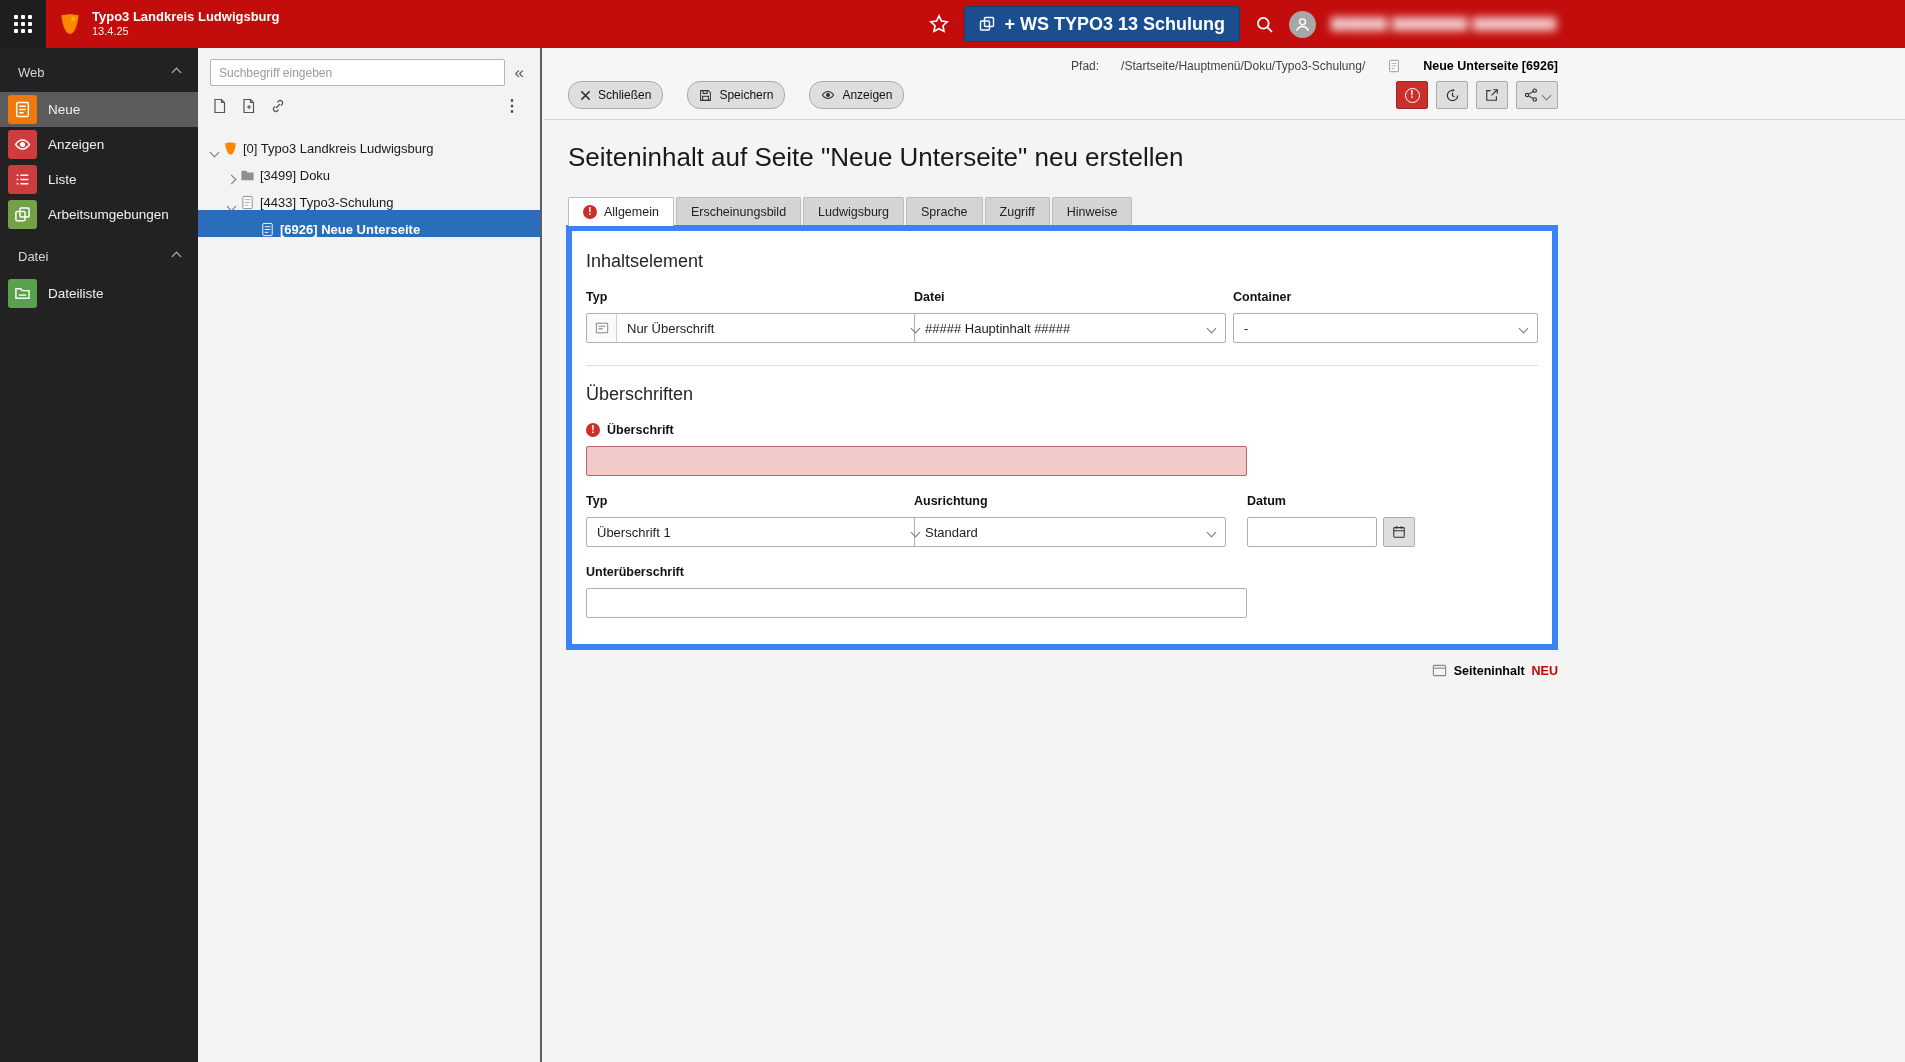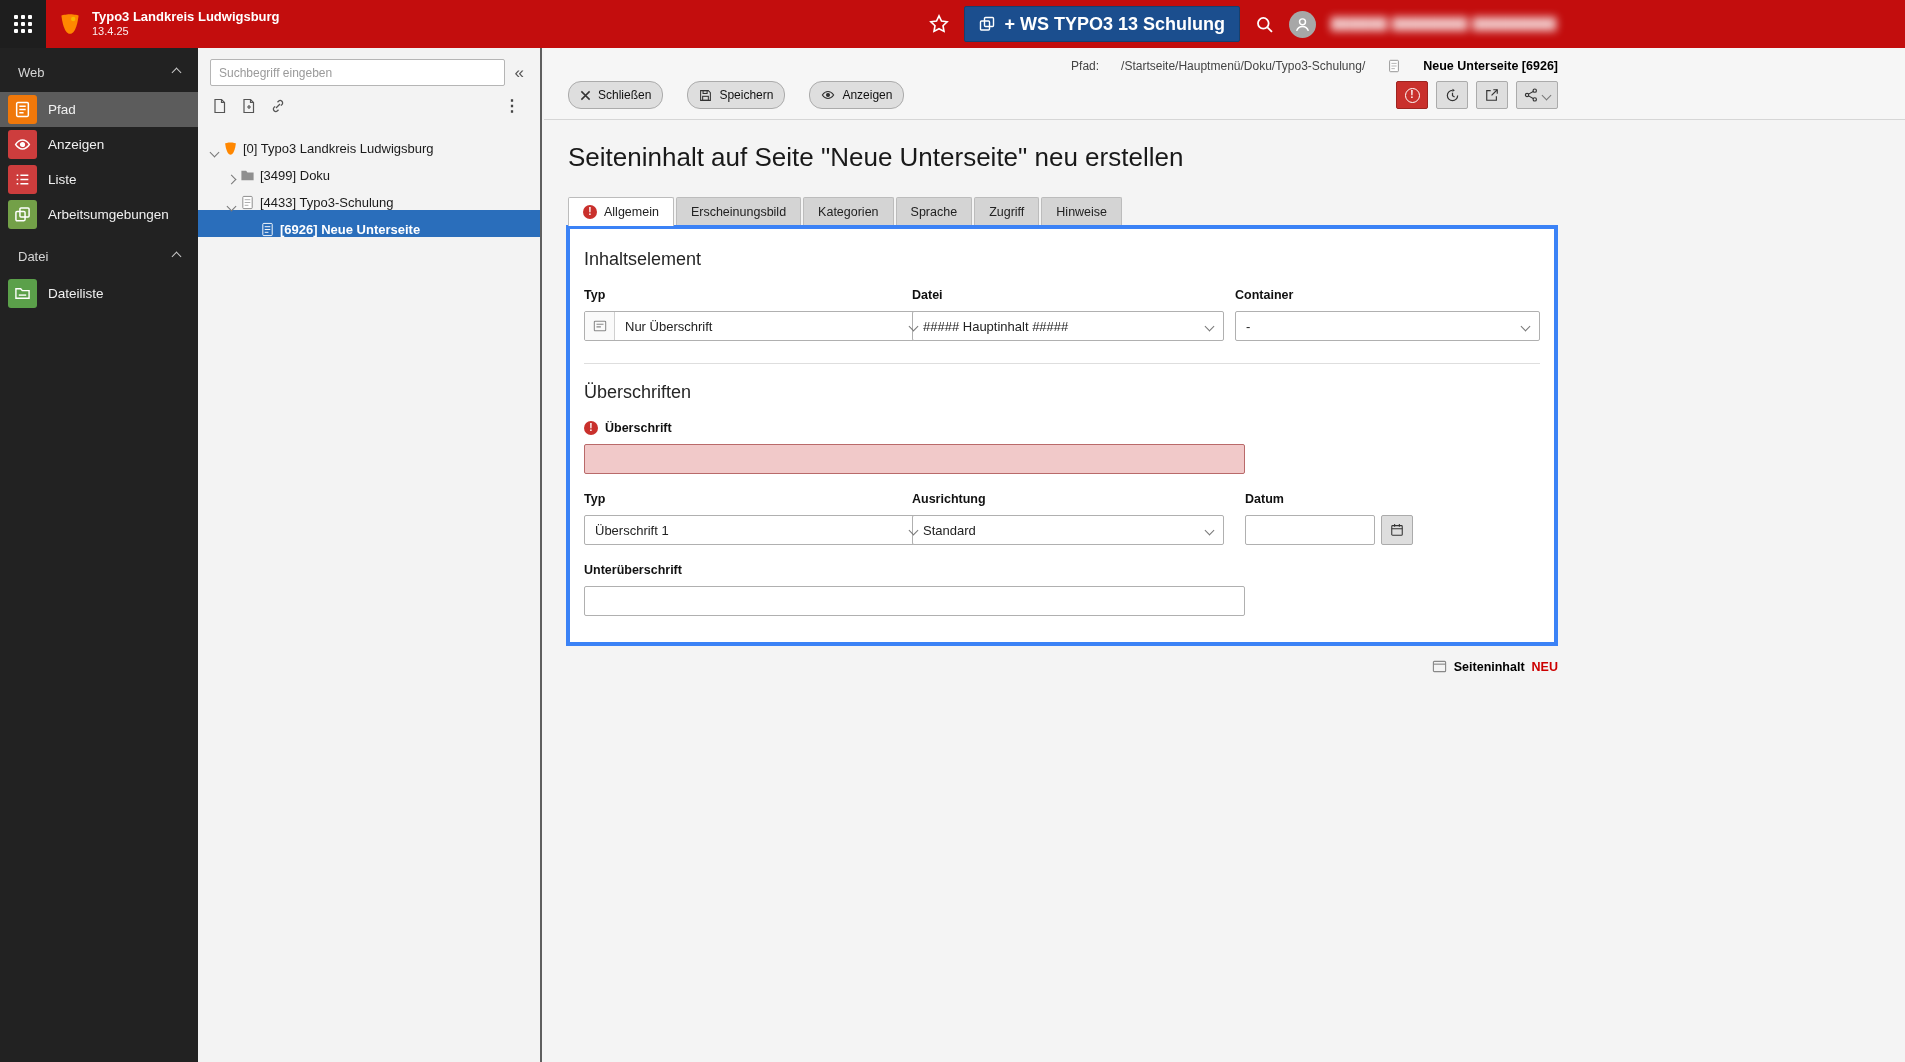--- a/index.html
+++ b/index.html
@@ -70,21 +70,21 @@
   .iconbtn.danger{background:#c9302c;border-color:#9e2420;color:#fff}
   .errdot{width:14px;height:14px;border-radius:50%;background:#c9302c;color:#fff;font-size:10px;font-weight:bold;display:inline-flex;align-items:center;justify-content:center;line-height:1;flex:none}
   .errdot.ring{background:transparent;border:1.5px solid #fff;color:#fff;width:15px;height:15px}
 
   
   .page-body{padding:18px 347px 0 22px}
   h1{font-size:26px;font-weight:500;color:#191919;margin:4px 0 24px 2px}
   .tabs{display:flex;gap:2px;margin-left:2px;position:relative;z-index:2}
   .tab{background:#d4d4d4;border:1px solid #bcbcbc;border-bottom:none;padding:0 14px;height:28px;display:flex;align-items:center;gap:7px;font-size:12.5px;color:#222;border-radius:2px 2px 0 0;cursor:pointer}
   .tab.active{background:#fff;height:29px;margin-bottom:-1px}
-  .panel{background:#fff;border:4px solid #3b82f6;padding:16px 14px 26px 14px;position:relative;z-index:1}
+  .panel{background:#fff;border:6px solid #3b82f6;padding:16px 14px 26px 14px;position:relative;z-index:1}
   .section-title{font-size:18px;font-weight:400;color:#262626;margin:4px 0 18px 0}
   .row{display:flex}
   .col1{width:328px}
   .col2{width:333px}
   .col3{flex:1}
   .flabel{font-weight:bold;font-size:12.5px;color:#111;display:flex;align-items:center;gap:7px;margin-bottom:9px}
   .select{height:30px;border:1px solid #b0b0b0;border-radius:2px;background:#fff;display:flex;align-items:center;font-size:13px;color:#222;cursor:pointer;overflow:hidden}
   .select .sel-text{flex:1;padding:0 10px;white-space:nowrap}
   .select .sel-chev{margin-right:10px}
   .sel-prefix{width:30px;height:100%;border-right:1px solid #d0d0d0;background:#fafafa;display:flex;align-items:center;justify-content:center;color:#777}
@@ -164,21 +164,21 @@
     <span>Web</span>
     <span class="chev up light"></span>
   </div>
   <div class="mm-item active">
     <span class="mm-ico orange">
       <svg width="17" height="17" viewBox="0 0 16 16" fill="none" stroke="#fff" stroke-width="1.4">
           <rect x="2.5" y="1.5" width="11" height="13" rx="1"></rect>
           <path d="M5 5h6M5 8h6M5 11h4"></path>
         </svg>
     </span>
-    <span>Pfad</span>
+    <span>Neue</span>
   </div>
   <div class="mm-item">
     <span class="mm-ico red">
       <svg width="17" height="17" viewBox="0 0 16 16" fill="none" stroke="#fff" stroke-width="1.3">
           <path d="M1.5 8s2.8-4.2 6.5-4.2S14.5 8 14.5 8s-2.8 4.2-6.5 4.2S1.5 8 1.5 8z"></path>
           <circle cx="8" cy="8" r="1.8" fill="#fff"></circle>
         </svg>
     </span>
     <span>Anzeigen</span>
   </div>
@@ -368,21 +368,21 @@
 
     <div class="tabs">
       <div class="tab active">
         <span class="errdot">!</span>
         <span>Allgemein</span>
       </div>
       <div class="tab">
         <span>Erscheinungsbild</span>
       </div>
       <div class="tab">
-        <span>Kategorien</span>
+        <span>Ludwigsburg</span>
       </div>
       <div class="tab">
         <span>Sprache</span>
       </div>
       <div class="tab">
         <span>Zugriff</span>
       </div>
       <div class="tab">
         <span>Hinweise</span>
       </div>

